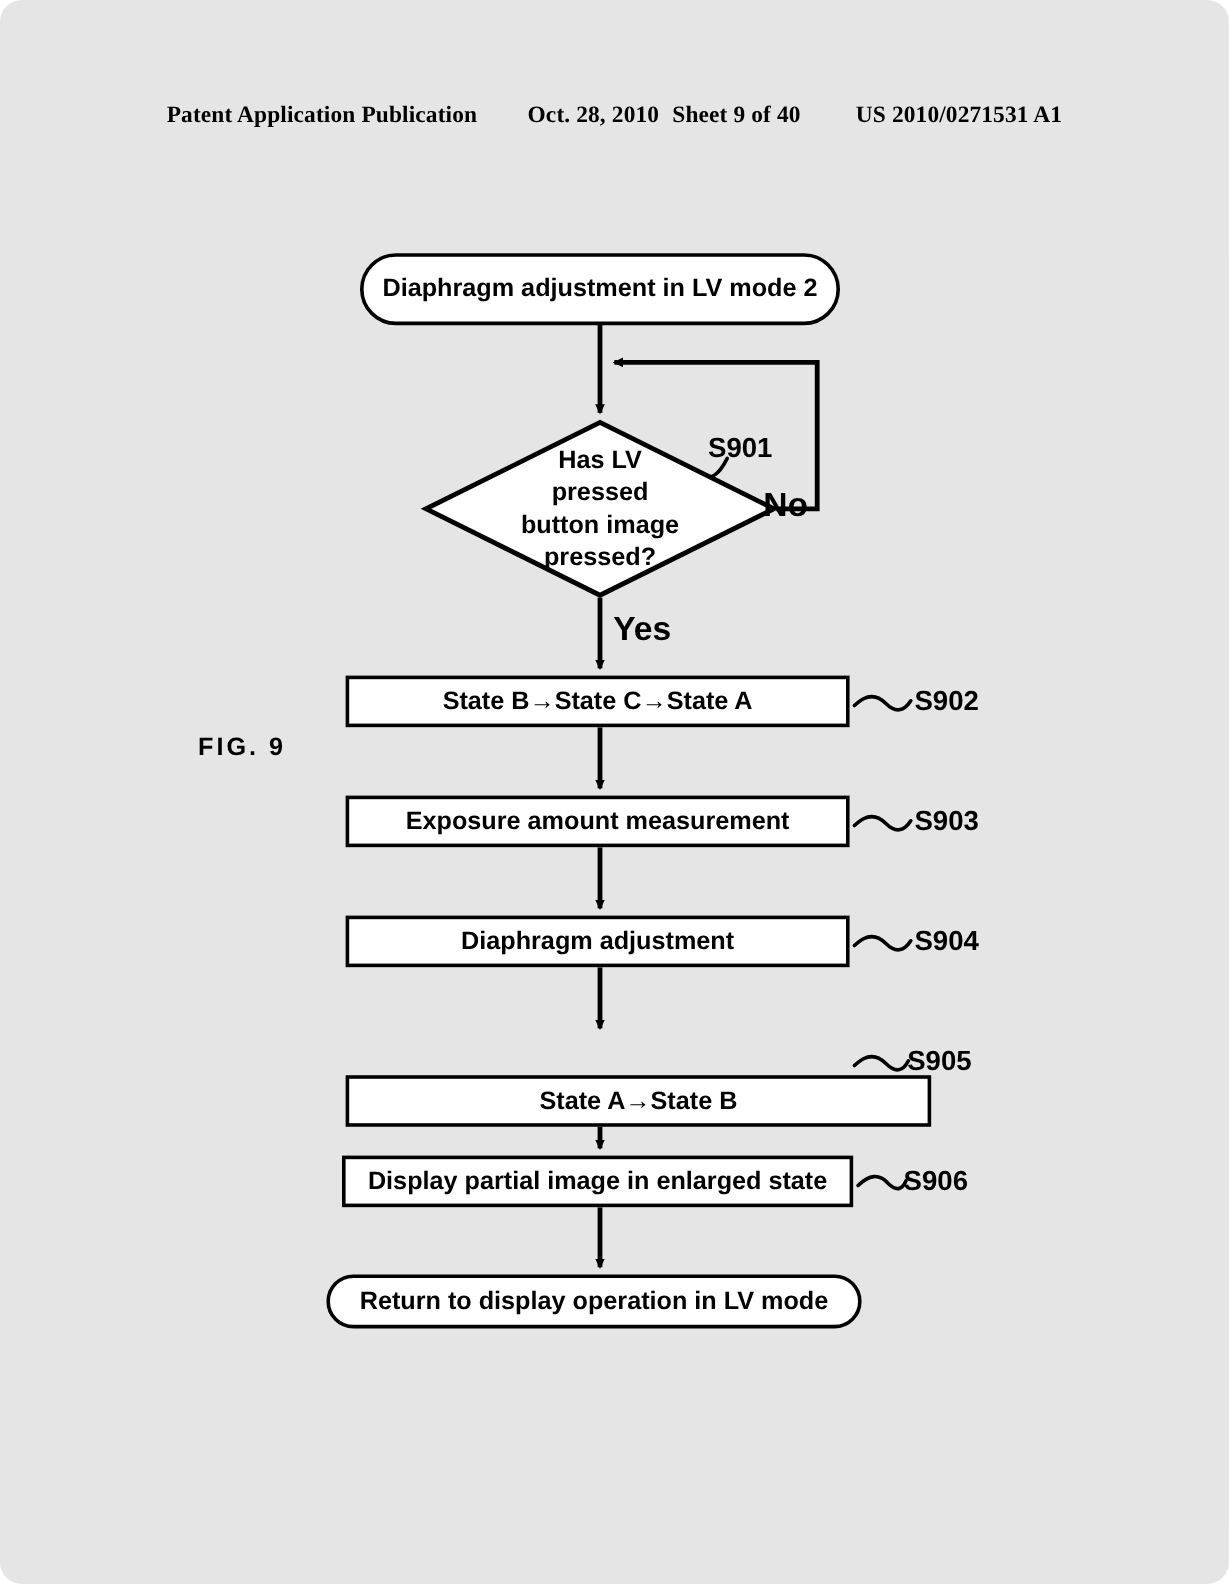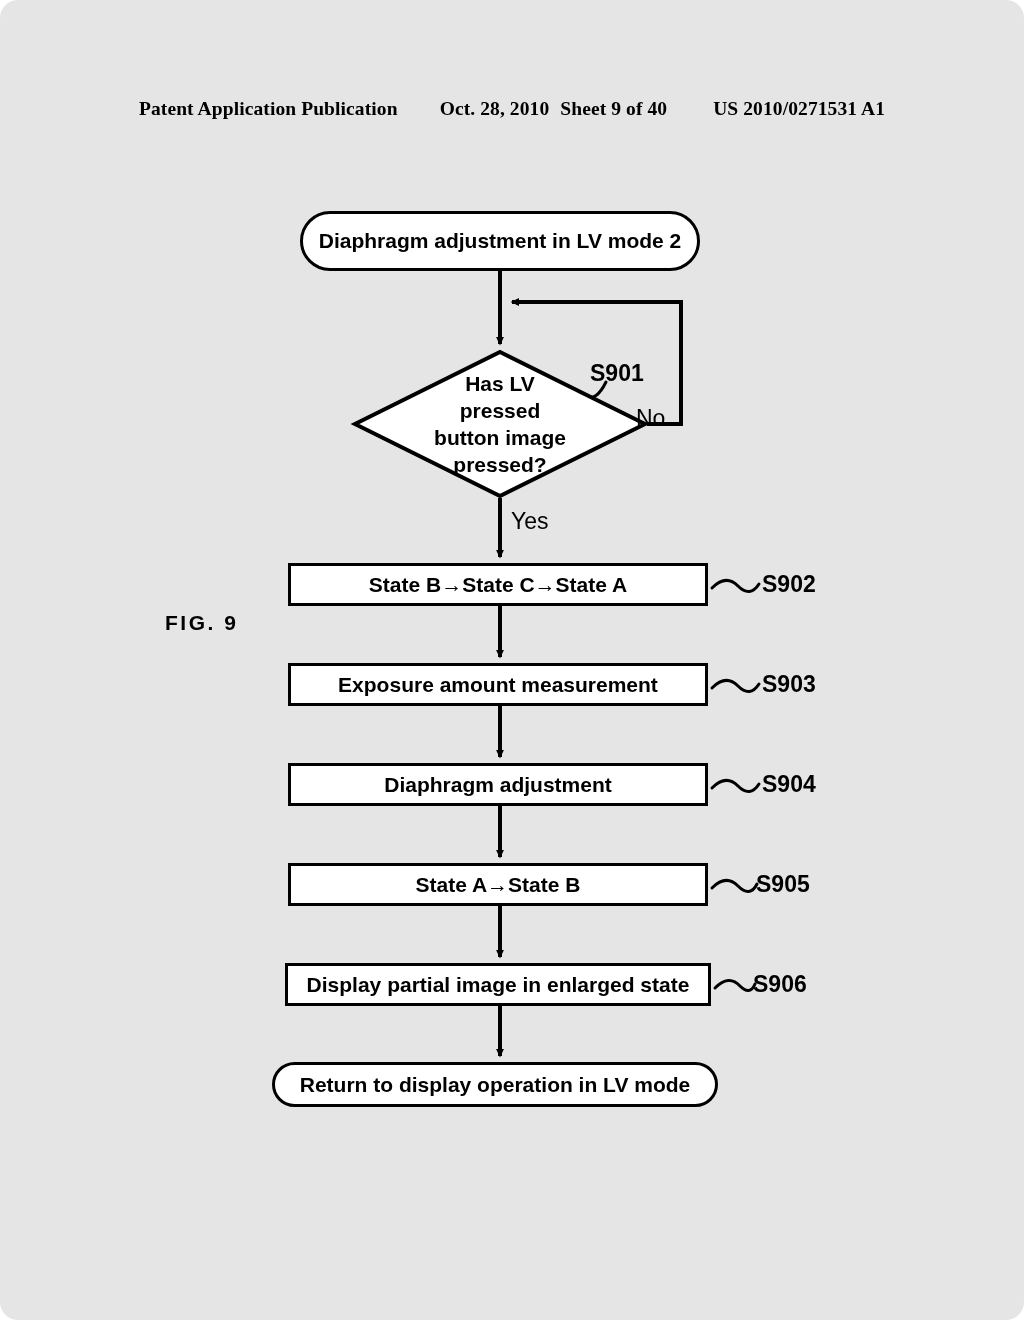--- a/index.html
+++ b/index.html
@@ -35,21 +35,21 @@
     display: flex;
     align-items: baseline;
     justify-content: center;
     font-family: "Liberation Serif", serif;
     font-weight: bold;
     font-size: 19.5px;
     letter-spacing: 0.1px;
     white-space: nowrap;
   }
   .header .h-pub   { margin-right: 42px; }
-  .header .h-date  { margin-right: 11px; margin-top: 12px; }
+  .header .h-date  { margin-right: 11px; }
   .header .h-sheet { margin-right: 46px; }
   .header .h-num   { }
 
   
   .fig-label {
     position: absolute;
     left: 165px;
     top: 611px;
     font-family: "Liberation Sans", sans-serif;
     font-size: 21px;
@@ -89,21 +89,21 @@
     width: 400px; height: 60px;
   }
   #end-node {
     left: 272px;  top: 1062px;
     width: 446px; height: 45px;
   }
 
   #box-s902 { left: 288px; top: 563px; width: 420px; height: 43px; }
   #box-s903 { left: 288px; top: 663px; width: 420px; height: 43px; }
   #box-s904 { left: 288px; top: 763px; width: 420px; height: 43px; }
-  #box-s905 { left: 288px; top: 863px; width: 420px; height: 43px; }
+  #box-s905 { left: 288px; top: 896px; width: 488px; height: 43px; }
   #box-s906 { left: 285px; top: 963px; width: 426px; height: 43px; }
 
   
   #decision-node {
     position: absolute;
     left: 353px;
     top: 350px;
     width: 294px;
     height: 148px;
   }
@@ -124,22 +124,22 @@
     font-weight: bold;
     font-size: 21px;
     line-height: 27px;
     pointer-events: none;
   }
 
   
   .branch-label {
     position: absolute;
     font-family: "Liberation Sans", sans-serif;
-    font-weight: normal;
-    font-size: 23px;
+    font-weight: bold;
+    font-size: 28px;
     white-space: nowrap;
   }
   #label-no  { left: 636px; top: 405px; }
   #label-yes { left: 511px; top: 508px; }
 
   
   .step-ref {
     position: absolute;
     font-family: "Liberation Sans", sans-serif;
     font-weight: bold;

